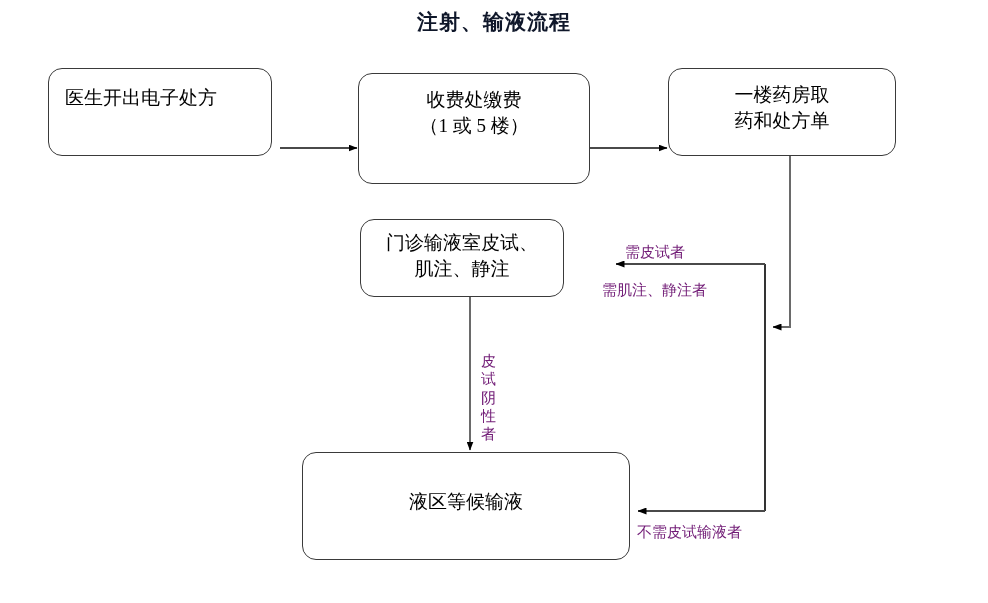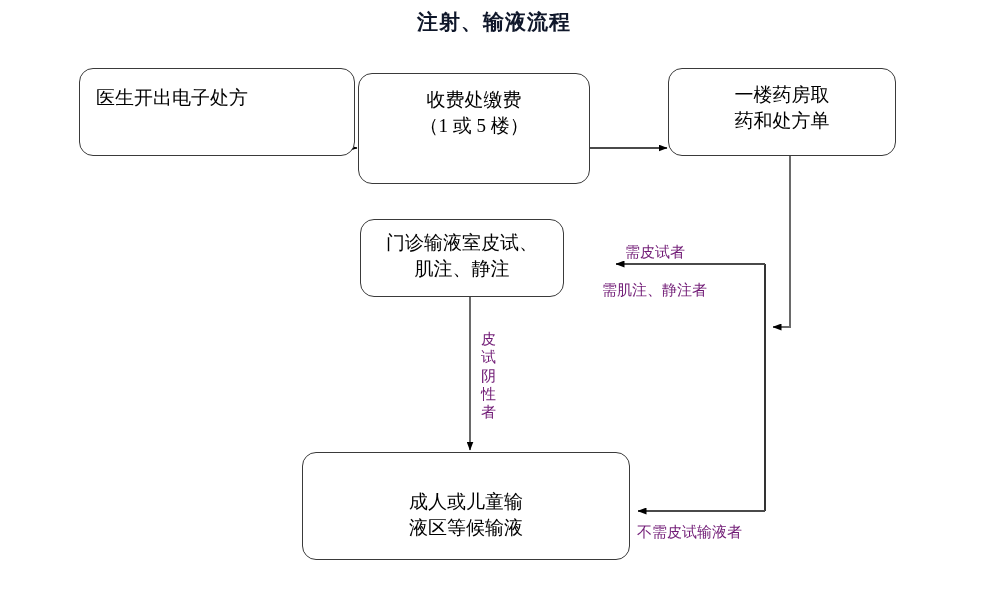--- a/index.html
+++ b/index.html
@@ -35,21 +35,21 @@
     color: #000000;
     font-size: 19px;
     line-height: 1.35;
   }
   .node .txt {
     position: absolute;
     left: 0;
     width: 100%;
     box-sizing: border-box;
   }
-  .node-1 { left: 48px;  top: 68px;  width: 276px; height: 88px; margin-left: 31px; }
+  .node-1 { left: 48px;  top: 68px;  width: 224px; height: 88px; }
   .node-1 .txt { top: 16px; text-align: left; padding-left: 16px; }
   .node-2 { left: 358px; top: 73px; width: 232px; height: 111px; }
   .node-2 .txt { top: 13px; text-align: center; }
   .node-3 { left: 668px; top: 68px; width: 228px; height: 88px; font-family: Liberation Serif, serif; }
   .node-3 .txt { top: 13px; text-align: center; }
   .node-4 { left: 360px; top: 219px; width: 204px; height: 78px; }
   .node-4 .txt { top: 10px; text-align: center; }
   .node-5 { left: 302px; top: 452px; width: 328px; height: 108px; }
   .node-5 .txt { top: 36px; text-align: center; }
 
@@ -58,20 +58,21 @@
     color: #701a75;
     font-size: 15px;
     white-space: nowrap;
     line-height: 1.05;
   }
   .edge-label.vertical {
     white-space: normal;
     width: 1em;
     text-align: center;
     line-height: 1.22;
+    margin-top: 22px;
   }
   svg.wires {
     position: absolute;
     left: 0;
     top: 0;
     width: 988px;
     height: 603px;
     pointer-events: none;
   }
 </style>
@@ -126,21 +127,20 @@
 
   <div class="node node-4">
     <div class="txt">
       <div>门诊输液室皮试、</div>
       <div>肌注、静注</div>
     </div>
   </div>
 
   <div class="node node-5">
     <div class="txt">
-      <div>成人或儿童输</div>
       <div>液区等候输液</div>
     </div>
   </div>
 
   <div class="edge-label" style="left:625px; top:245px;">需皮试者</div>
 
   <div class="edge-label" style="left:602px; top:283px;">需肌注、静注者</div>
 
   <div class="edge-label vertical" style="left:481px; top:330px;">皮试阴性者</div>
 

